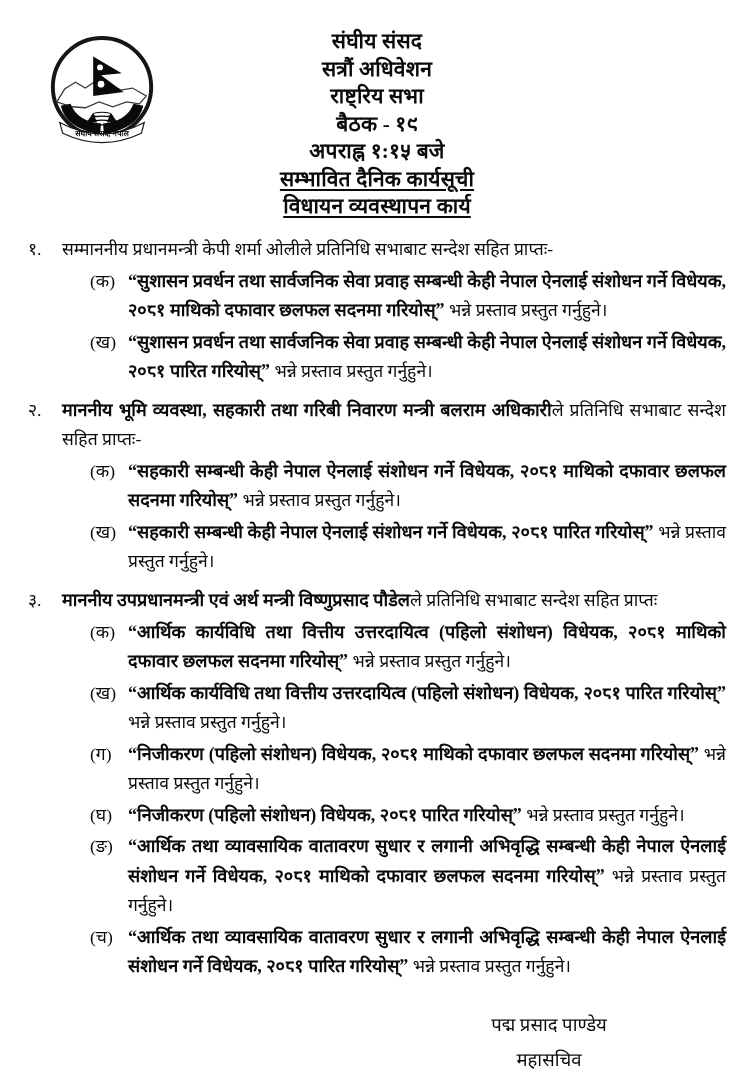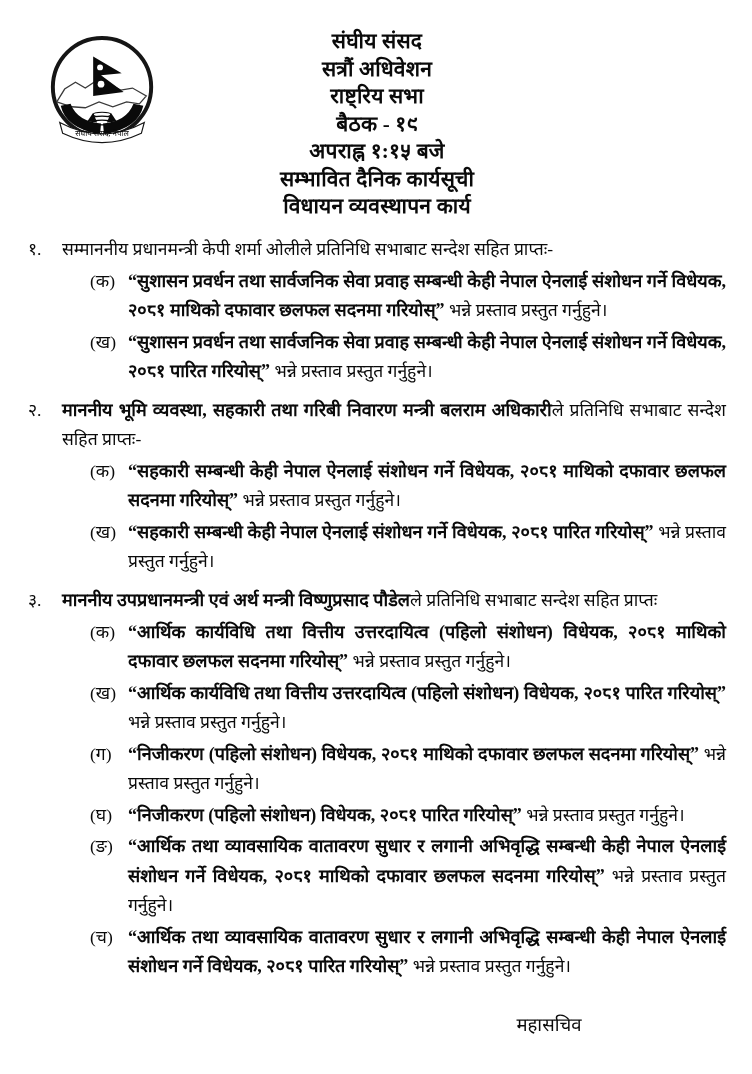--- a/index.html
+++ b/index.html
@@ -14,34 +14,35 @@
   .page {
     width: 752px; height: 1074px;
     background: #ffffff;
     position: relative;
     padding: 22px 26px 0 28px;
   }
   
   .logo-wrap {
     position: absolute;
     left: 44px; top: 32px;
-    width: 118px; height: 120px;
+    width: 118px; height: 120px; font-weight: bold;
   }
   .header-lines {
     text-align: center;
     padding-top: 6px;
     margin-bottom: 14px;
   }
   .header-line {
     font-weight: 700;
     font-size: 21px;
     line-height: 27.5px;
     letter-spacing: 0.2px;
   }
   .header-line.underline {
+    text-decoration: underline;
     text-decoration-thickness: 1.8px;
     text-underline-offset: 3px;
   }
   
   .agenda-list { margin-top: 8px; }
   .item { margin-bottom: 9px; }
   .item-head { display: flex; font-size: 17.5px; line-height: 29px; }
   .item-num { flex: 0 0 34px; }
   .item-intro { flex: 1; text-align: justify; }
   .item-intro b { font-weight: 700; font-size: 18px; margin-top: 18px; }
@@ -187,16 +188,17 @@
 
     <div class="subitem">
       <span class="subitem-label">(च)</span>
       <span class="subitem-text"><b>“आर्थिक तथा व्यावसायिक वातावरण सुधार र लगानी अभिवृद्धि सम्बन्धी केही नेपाल ऐनलाई संशोधन गर्ने विधेयक, २०८१ पारित गरियोस्”</b><span> भन्ने प्रस्ताव प्रस्तुत गर्नुहुने।</span></span>
     </div>
   </div>
     </div>
   </div>
 
   <div class="signature">
+    <div>पद्म प्रसाद पाण्डेय</div>
     <div>महासचिव</div>
   </div>
 
 </div>
 
 </body></html>

